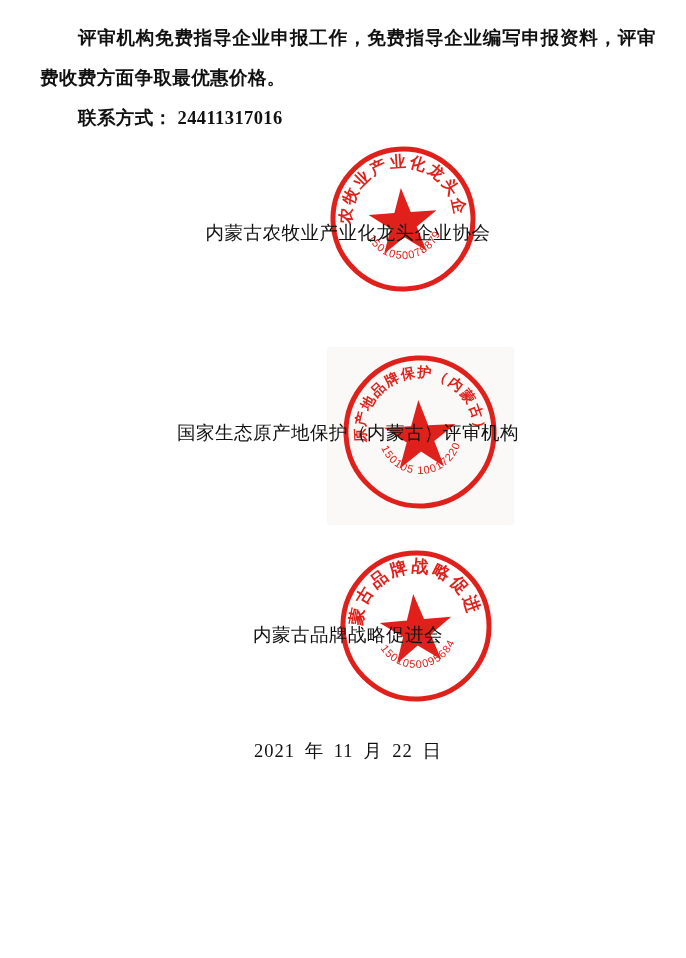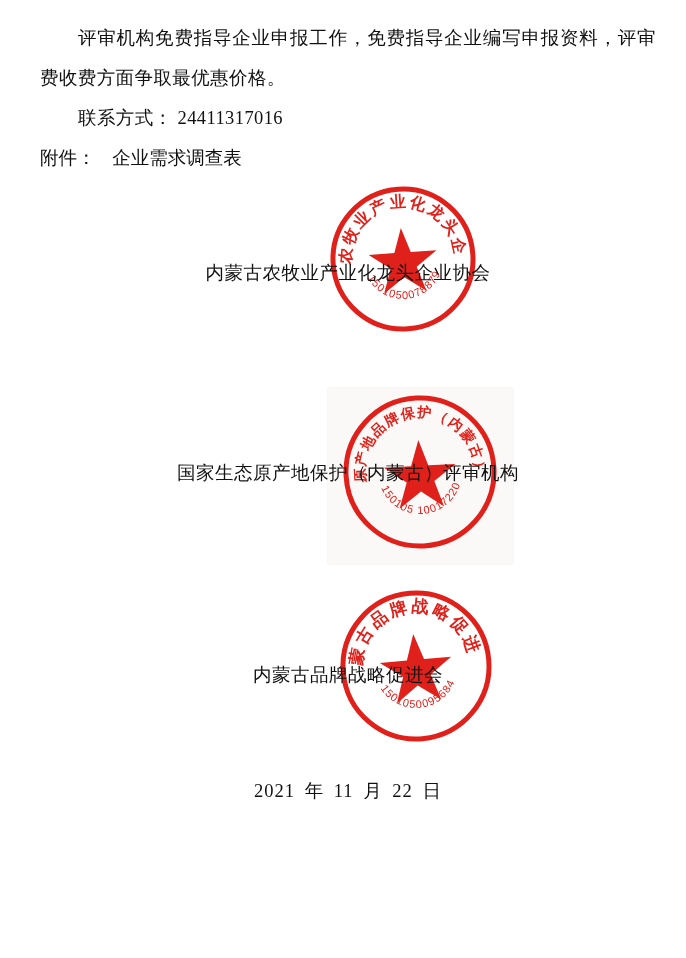--- a/index.html
+++ b/index.html
@@ -26,20 +26,21 @@
 
   .para {
     font-size: 18.5px;
     line-height: 40px;
     letter-spacing: 0.4px;
     text-align: justify;
     margin: 0;
   }
   .indent2 {
     text-indent: 38px;
+    font-weight: bold;
   }
   .gap-top {
     margin-top: 14px;
   }
 
   .attach {
     font-size: 18.5px;
     line-height: 40px;
     margin: 0;
     padding-left: 0;
@@ -98,24 +99,20 @@
 <div class="page">
 
   <p class="para indent2">评审机构免费指导企业申报工作，免费指导企业编写申报资料，评审费收费方面争取最优惠价格。</p>
 
 
 
 
 
   <p class="para indent2">联系方式： 24411317016</p>
 
-  <p class="attach gap-top">
-    <span class="label">附件：</span>
-    <span>企业需求调查表</span>
-  </p>
 
   <div class="sig-block">
 
     <div class="sig-line">
       <div class="sig-text" style="top: 78px;">内蒙古农牧业产业化龙头企业协会</div>
       <div class="stamp" style="left: 288px; top: 2px;">
         <svg width="150" height="150" viewBox="0 0 150 150">
           <defs>
             <path id="arcTop1" d="M 23 75 A 52 52 0 0 1 127 75"></path>
             <path id="arcBot1" d="M 35 75 A 40 40 0 0 0 115 75"></path>

